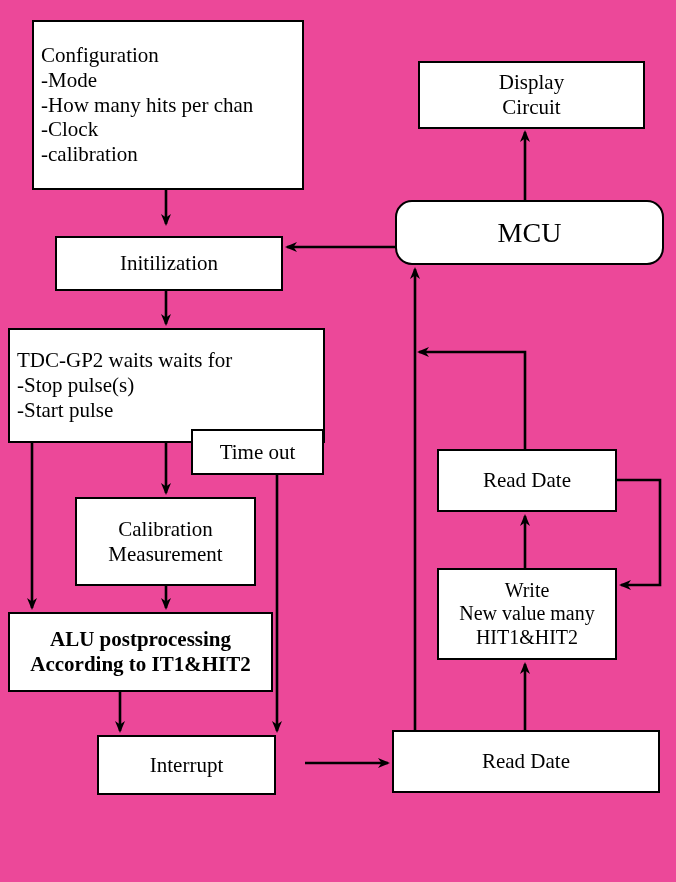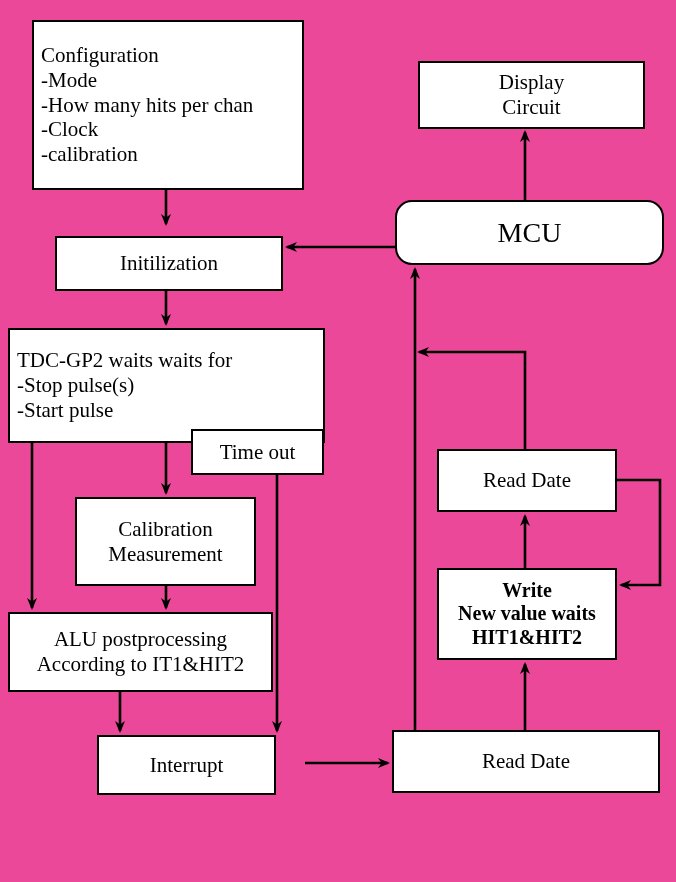--- a/index.html
+++ b/index.html
@@ -139,21 +139,21 @@
 
   <div class="node center" style="left:191px; top:397px; width:133px; height:46px; font-size:21px; z-index:6;margin-top:32px;">
     <span class="ln">Time out</span>
   </div>
 
   <div class="node center" style="left:75px; top:497px; width:181px; height:89px; font-size:21px;">
     <span class="ln">Calibration</span>
     <span class="ln">Measurement</span>
   </div>
 
-  <div class="node center" style="left:8px; top:612px; width:265px; height:80px; font-size:21px; z-index:4;">
+  <div class="node center" style="left:8px; top:612px; width:265px; height:80px; font-size:21px; z-index:4;font-weight:bold;">
     <span class="ln">ALU postprocessing</span>
     <span class="ln">According to IT1&amp;HIT2</span>
   </div>
 
   <div class="node center" style="left:97px; top:735px; width:179px; height:60px; font-size:21px; z-index:6;">
     <span class="ln">Interrupt</span>
   </div>
 
   <div class="node center" style="left:418px; top:61px; width:227px; height:68px; font-size:21px;">
     <span class="ln">Display</span>
@@ -161,23 +161,23 @@
   </div>
 
   <div class="node center" style="left:395px; top:200px; width:269px; height:65px; font-size:28px;border-radius:17px;">
     <span class="ln">MCU</span>
   </div>
 
   <div class="node center" style="left:437px; top:449px; width:180px; height:63px; font-size:21px;">
     <span class="ln">Read Date</span>
   </div>
 
-  <div class="node center" style="left:437px; top:568px; width:180px; height:92px; font-size:20px;font-weight:bold;">
+  <div class="node center" style="left:437px; top:568px; width:180px; height:92px; font-size:20px;">
     <span class="ln">Write</span>
-    <span class="ln">New value waits</span>
+    <span class="ln">New value many</span>
     <span class="ln">HIT1&amp;HIT2</span>
   </div>
 
   <div class="node center" style="left:392px; top:730px; width:268px; height:63px; font-size:21px;">
     <span class="ln">Read Date</span>
   </div>
 
 
 </div>
 

